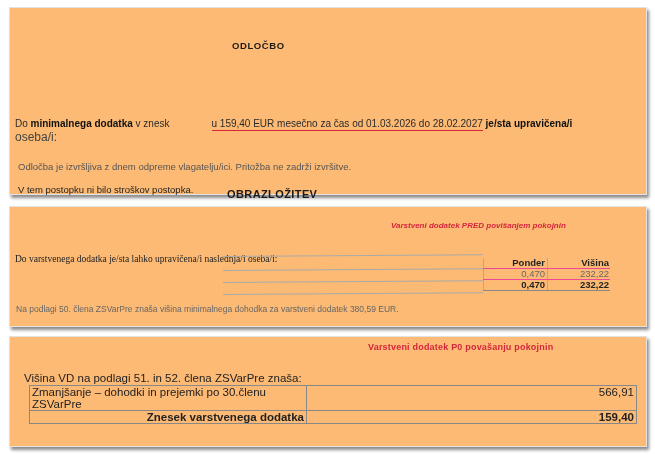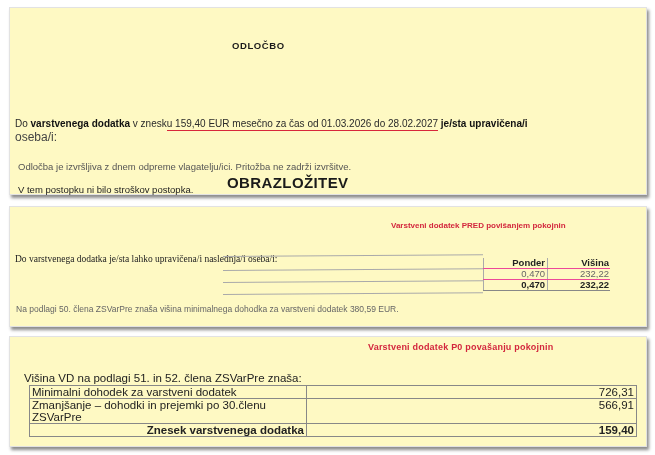--- a/index.html
+++ b/index.html
@@ -1,43 +1,43 @@
 <!DOCTYPE html>
 <html><head>
   <meta charset="utf-8">
   <style>
     html, body { margin: 0; padding: 0; }
     body {
       width: 655px; height: 455px; background: #ffffff; position: relative; overflow: hidden;
       font-family: "Liberation Sans", sans-serif; color: #222;
     }
     .panel {
-      position: absolute; left: 9px; width: 636px; background: #fef9c3;
+      position: absolute; left: 9px; width: 636px; background: #fdba74;
       border: 1px solid #e2e2e2;
       box-shadow: 2px 3px 3px rgba(0,0,0,0.45);
     }
     #p1 { top: 7px; height: 186px; }
     #p2 { top: 206px; height: 119px; }
     #p3 { top: 336px; height: 109px; }
 
     .abs { position: absolute; white-space: nowrap; }
 
     
     .title1 { left: 222px; top: 32px; font-size: 9.5px; font-weight: bold; letter-spacing: 0.6px; color: #1a1a1a; }
     .line-main { left: 5px; top: 110px; font-size: 10px; color: #2a2a2a; }
     .line-main b { color: #111; }
-    .underline-span { border-bottom: 1.5px solid #d8273b; padding-bottom: 1px; }
+    .underline-span { border-bottom: 1.5px solid #d8273b; padding-bottom: 1px; margin-left: 42px; }
     .line-oseba { left: 5px; top: 122px; font-size: 12px; color: #444; }
     .line-izvr { left: 8px; top: 153px; font-size: 9.5px; color: #555; }
     .line-stro { left: 8px; top: 176px; font-size: 9.5px; color: #222; }
-    .title2 { left: 217px; top: 166px; font-size: 15px; font-weight: bold; letter-spacing: 0.4px; color: #1a1a1a; }
+    .title2 { left: 217px; top: 180px; font-size: 11px; font-weight: bold; letter-spacing: 0.4px; color: #1a1a1a; }
 
     
     .red-title { color: #d3273e; font-weight: bold; }
-    .p2-red { left: 381px; top: 14px; font-size: 8px; }
+    .p2-red { left: 381px; top: 14px; font-size: 8px; font-style: italic; }
     .p2-intro { left: 5px; top: 47px; font-size: 9.5px; color: #222; font-family: Liberation Serif, serif; }
     .p2-rules { position: absolute; left: 213px; top: 49px; width: 260px; height: 40px; }
     .p2-rules div { position: absolute; left: 0; width: 260px; border-top: 1px solid #aaa; transform: rotate(-0.4deg); transform-origin: left; }
     .p2-table { position: absolute; left: 473px; top: 51px; border-collapse: collapse; font-size: 9.5px; }
     .p2-table td { padding: 0 1px; height: 10px; line-height: 10px; text-align: right; border-bottom: 1px solid #ec4899; }
     .p2-table td.c1 { width: 60px; border-left: 1px solid #aaa; border-right: 1px solid #aaa; padding-right: 2px; }
     .p2-table td.c2 { width: 60px; }
     .p2-table tr.hdr td { font-weight: bold; color: #222; }
     .p2-table tr.row td { color: #666; }
     .p2-table tr.tot td { font-weight: bold; color: #222; border-bottom: 1px solid #888; }
@@ -52,21 +52,21 @@
     .p3-table td.val { width: 325px; text-align: right; }
     .p3-table tr.tot td { font-weight: bold; text-align: right; }
   </style>
 </head>
 <body>
 
 <div id="p1" class="panel">
   <div class="abs title1">ODLOČBO</div>
 
   <div class="abs line-main">
-    <span>Do </span><b>varstvenega dodatka</b><span> v znesk</span><span class="underline-span">u 159,40 EUR mesečno za čas od 01.03.2026 do 28.02.2027</span><span> </span><b>je/sta upravičena/i</b>
+    <span>Do </span><b>minimalnega dodatka</b><span> v znesk</span><span class="underline-span">u 159,40 EUR mesečno za čas od 01.03.2026 do 28.02.2027</span><span> </span><b>je/sta upravičena/i</b>
   </div>
   <div class="abs line-oseba">oseba/i:</div>
   <div class="abs line-stro">V tem postopku ni bilo stroškov postopka.</div>
   <div class="abs line-izvr">Odločba je izvršljiva z dnem odpreme vlagatelju/ici. Pritožba ne zadrži izvršitve.</div>
   <div class="abs title2">OBRAZLOŽITEV</div>
 </div>
 
 <div id="p2" class="panel">
   <div class="abs p2-red red-title">Varstveni dodatek PRED povišanjem pokojnin</div>
   <div class="abs p2-intro">Do varstvenega dodatka je/sta lahko upravičena/i naslednja/i oseba/i:</div>
@@ -93,24 +93,20 @@
   </tbody>
     </table>
   <div class="abs p2-foot">Na podlagi 50. člena ZSVarPre znaša višina minimalnega dohodka za varstveni dodatek 380,59 EUR.</div>
 </div>
 
 <div id="p3" class="panel">
   <div class="abs p3-red red-title">Varstveni dodatek P0 povašanju pokojnin</div>
   <div class="abs p3-intro">Višina VD na podlagi 51. in 52. člena ZSVarPre znaša:</div>
   <table class="p3-table">
     <tbody>
-        <tr>
-      <td class="lbl">Minimalni dohodek za varstveni dodatek</td>
-      <td class="val">726,31</td>
-    </tr>
     <tr>
       <td class="lbl">Zmanjšanje – dohodki in prejemki po 30.členu ZSVarPre</td>
       <td class="val">566,91</td>
     </tr>
     <tr class="tot">
       <td class="lbl">Znesek varstvenega dodatka</td>
       <td class="val">159,40</td>
     </tr>
   </tbody>
     </table>

